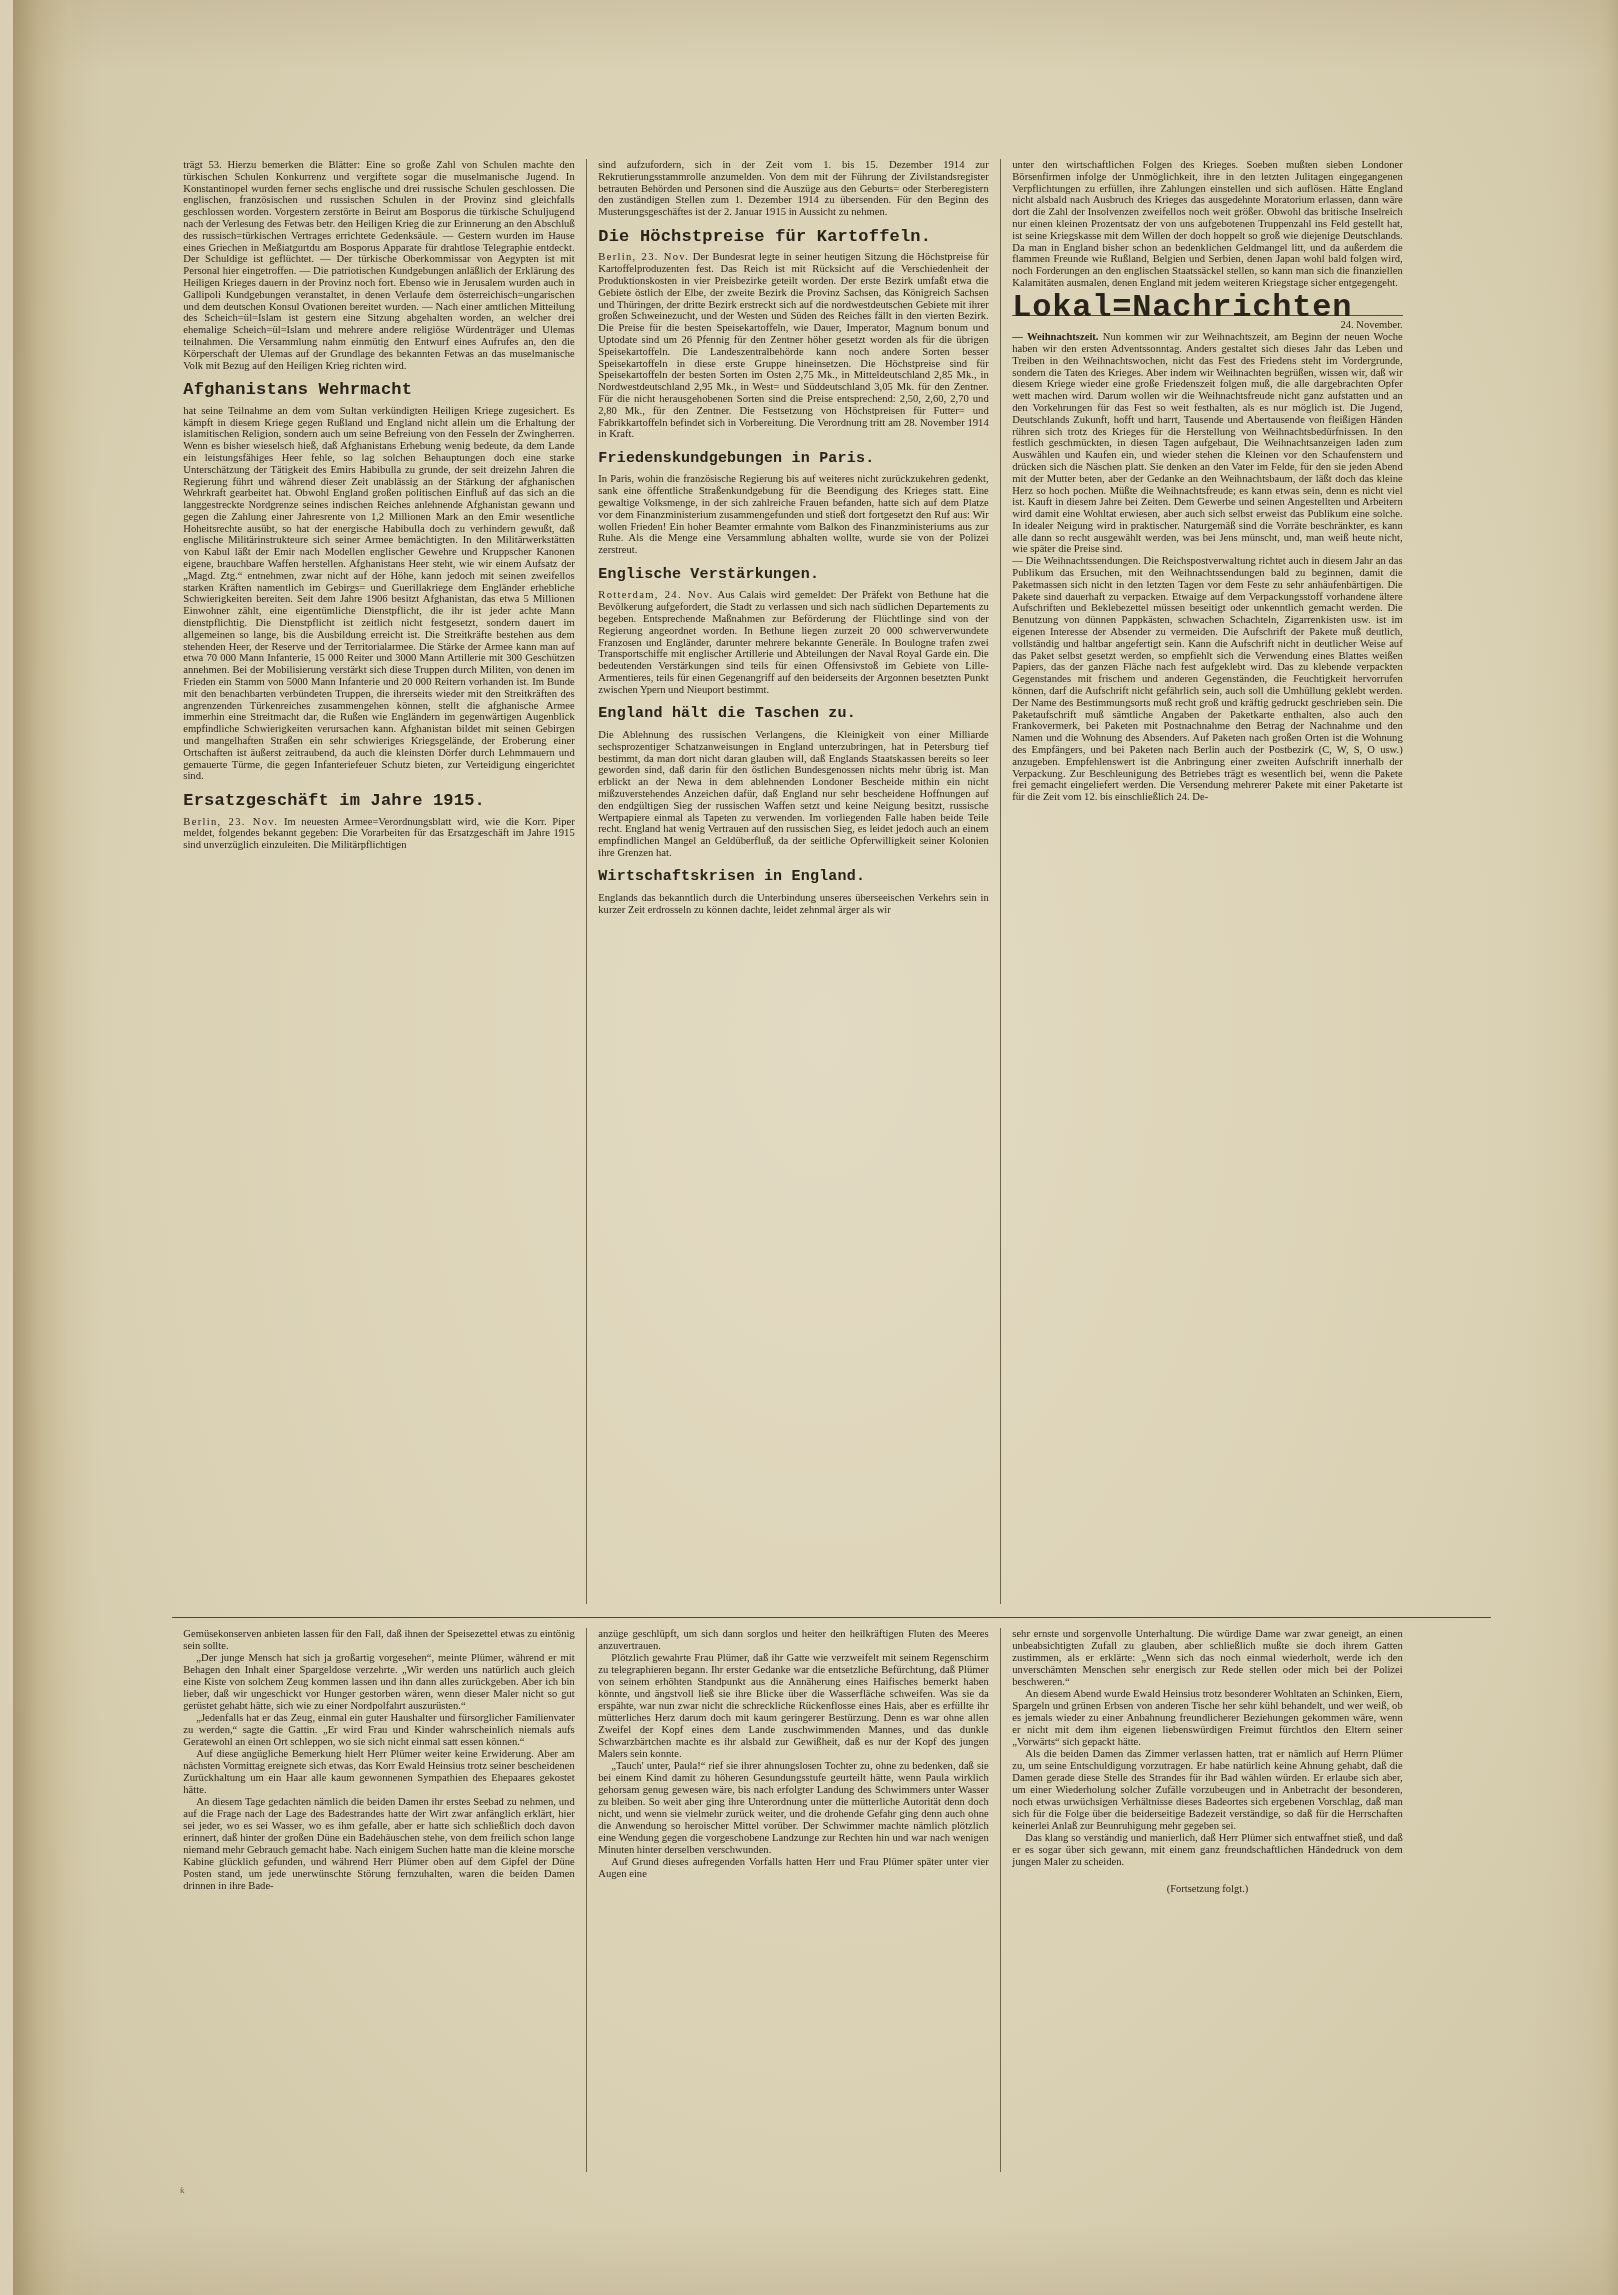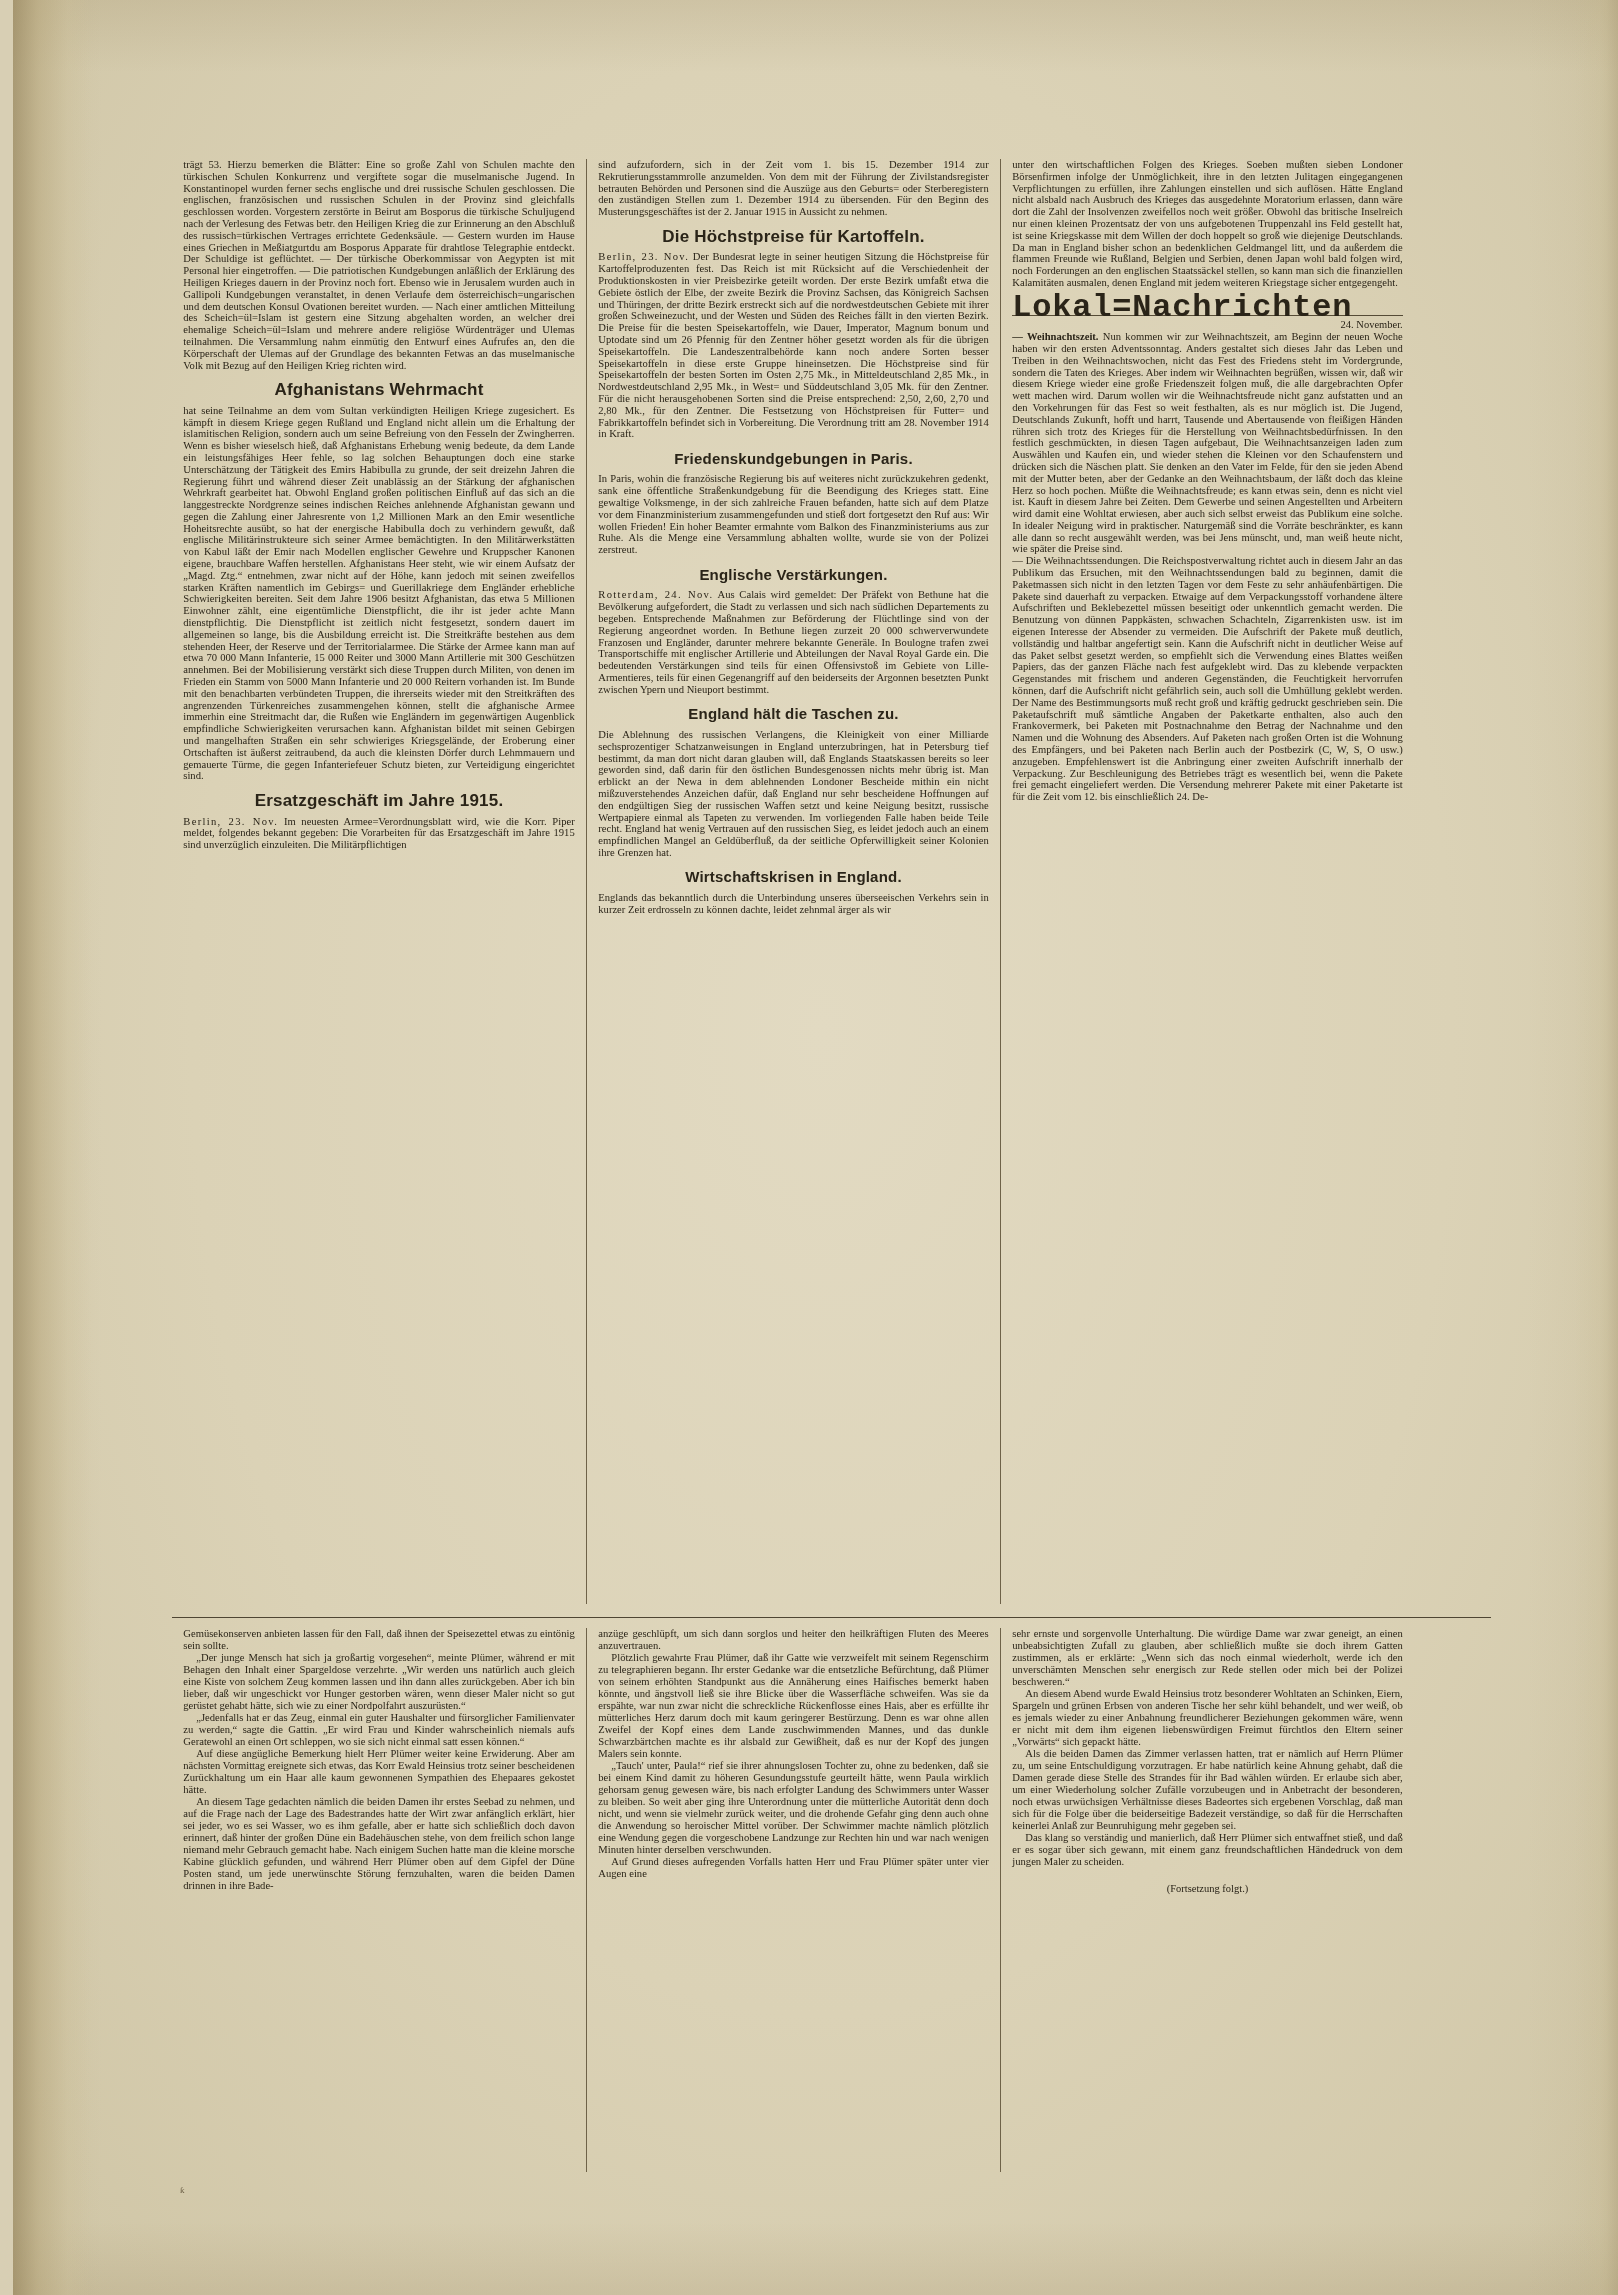--- a/index.html
+++ b/index.html
@@ -46,25 +46,24 @@
     font-size:10.6px;
     line-height:11.8px;
     text-align:justify;
     hyphens:auto;
     -webkit-hyphens:auto;
   }
   .col.sep{border-left:0.8px solid #6e6248;}
   p{margin:0 0 0 0;text-indent:13px;}
   p.noind{text-indent:0;}
   h2.hd{
-    font-family:Liberation Sans, sans-serif;
+    font-family:Liberation Mono, monospace;
     font-weight:bold;
     font-size:15px;
     line-height:18px;
-    text-align:center;
     margin:9.7px 0 5.7px 0;
     letter-spacing:0.2px;
   }
   h2.hd.big{
     font-size:17px;
   }
   .place{font-style:normal;letter-spacing:1.3px;}
   .lokal{
     text-align:left;
     font-family:Liberation Mono, monospace;

